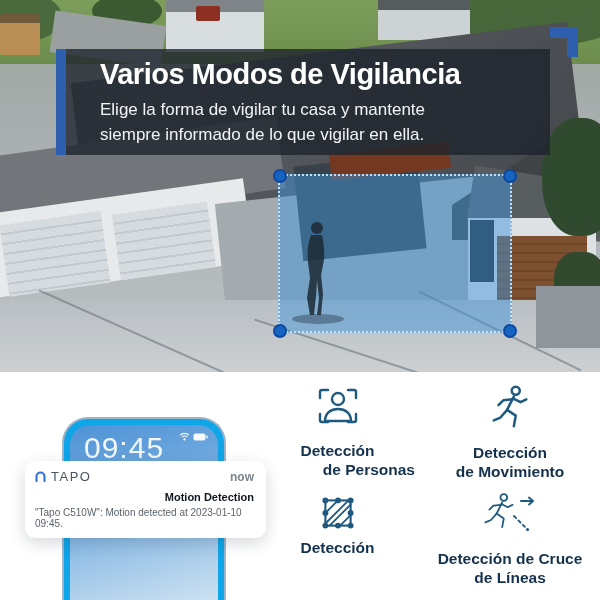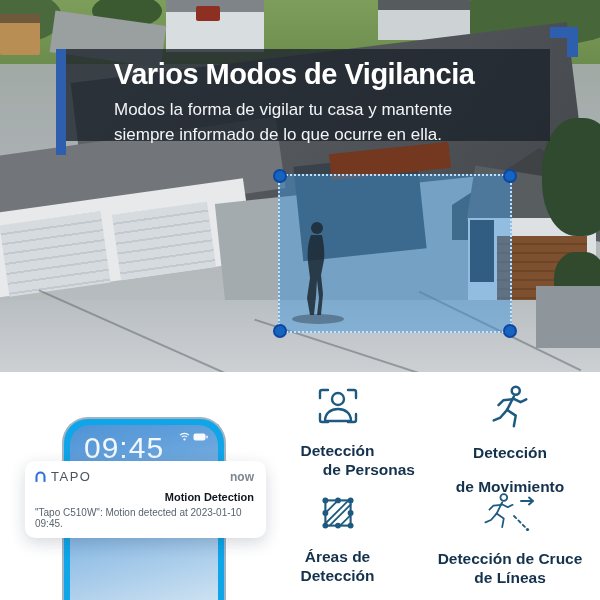--- a/index.html
+++ b/index.html
@@ -53,22 +53,22 @@
   .corner-dot{position:absolute;width:10px;height:10px;border-radius:50%;
               background:#1565c0;border:2px solid #0d47a1;box-sizing:content-box;}
   .dot-tl{left:-7px;top:-7px;} .dot-tr{right:-7px;top:-7px;}
   .dot-bl{left:-7px;bottom:-7px;} .dot-br{right:-7px;bottom:-7px;}
   .person-sil{position:absolute;left:20px;top:44px;}
   .person-shadow{position:absolute;left:12px;top:138px;width:52px;height:10px;border-radius:50%;
                  background:rgba(20,30,40,0.35);}
 
   
   .banner-bar{position:absolute;left:56px;top:49px;width:10px;height:106px;z-index:3;}
-  .banner-overlay{position:absolute;left:66px;top:49px;width:484px;height:92px;z-index:3;
-                  background:rgba(28,35,44,0.78);color:#ffffff;padding:9px 0 0 48px;box-sizing:border-box;}
+  .banner-overlay{position:absolute;left:66px;top:49px;width:484px;height:106px;z-index:3;
+                  background:rgba(28,35,44,0.78);color:#ffffff;padding:9px 0 0 34px;box-sizing:border-box;}
   .banner-title{font-size:29px;font-weight:bold;letter-spacing:-0.5px;margin:0 0 6px 0;}
   .banner-sub{font-size:17px;line-height:25px;color:#f2f4f6;}
   .corner-bracket{position:absolute;left:550px;top:27px;z-index:3;}
 
   
   .bottom{position:absolute;left:0;top:372px;width:600px;height:228px;background:#ffffff;z-index:4;}
 
   
   .phone{position:absolute;left:62px;top:21px;width:164px;height:260px;
          background:#0ea5e9;border:2px solid #9fb3c4;border-bottom:none;
@@ -145,22 +145,22 @@
     <div class="person-shadow"></div>
     <svg class="person-sil" width="36" height="100" viewBox="0 0 36 100">
       <circle cx="17" cy="8" r="6" fill="#1c2832" opacity="0.85"></circle>
       <path d="M11 15 C8 22 7 32 8 42 L10 58 L7 78 L10 95 h4 L16 76 L17 60 L19 78 L17 95 h4 L23 74 L21 55 L24 40 C25 30 23 20 22 15 Z" fill="#1c2832" opacity="0.85"></path>
     </svg>
   </div>
 
   <div class="banner-bar" style="background:#2e5fae;"></div>
   <div class="banner-overlay">
     <div class="banner-title">Varios Modos de Vigilancia</div>
-    <div class="banner-sub">Modos la forma de vigilar tu casa y mantente</div>
-    <div class="banner-sub">siempre informado de lo que ocurre en ella.</div>
+    <div class="banner-sub">Elige la forma de vigilar tu casa y mantente</div>
+    <div class="banner-sub">siempre informado de lo que vigilar en ella.</div>
   </div>
   <svg class="corner-bracket" width="28" height="30" viewBox="0 0 28 30">
     <path d="M0 0 H28 V30 H17 V11 H0 Z" fill="#2e5fae"></path>
   </svg>
 
   <div class="bottom">
 
     <div class="phone">
       <div class="side-btn btn1"></div>
       <div class="side-btn btn2"></div>
@@ -208,39 +208,38 @@
     <div class="feature f2">
       <svg class="icon-svg" width="40" height="46" viewBox="0 0 40 48" fill="none" stroke="#1e5a80" stroke-width="2.6" stroke-linecap="round" stroke-linejoin="round">
         <circle cx="26" cy="7" r="4.2"></circle>
         <path d="M24 13 L17 27"></path>
         <path d="M23 15 L31 19 L37 16"></path>
         <path d="M23 16 L13 17 L8 22"></path>
         <path d="M17 27 L26 33 L24 44"></path>
         <path d="M17 27 L10 35 L3 38"></path>
       </svg>
       <div class="lbl">Detección</div>
-      <div class="lbl" style="margin-top:15px;">de Movimiento</div>
+      <div class="lbl" style="margin-top:0;">de Movimiento</div>
     </div>
 
     <div class="feature f3">
       <svg class="icon-svg" width="42" height="42" viewBox="0 0 40 40" fill="none" stroke="#1e5a80" stroke-width="2" stroke-linecap="round">
         <rect x="8" y="8" width="24" height="24"></rect>
         <path d="M8 20 L20 8 M8 30 L30 8 M12 32 L32 12 M22 32 L32 22" stroke-width="1.7"></path>
         <g fill="#1e5a80" stroke="none">
           <circle cx="8" cy="8" r="2.8"></circle>
             <circle cx="20" cy="8" r="2.8"></circle>
             <circle cx="32" cy="8" r="2.8"></circle>
           <circle cx="8" cy="20" r="2.8"></circle>
             <circle cx="32" cy="20" r="2.8"></circle>
           <circle cx="8" cy="32" r="2.8"></circle>
             <circle cx="20" cy="32" r="2.8"></circle>
             <circle cx="32" cy="32" r="2.8"></circle>
         </g>
       </svg>
-      <div class="lbl">Áreas de</div>
       <div class="lbl" style="margin-top:0;">Detección</div>
     </div>
 
     <div class="feature f4">
       <svg class="icon-svg" width="54" height="44" viewBox="0 0 54 44" fill="none" stroke="#1e5a80" stroke-width="2.2" stroke-linecap="round" stroke-linejoin="round">
         <g transform="scale(0.8)">
           <circle cx="26" cy="7" r="4.2"></circle>
           <path d="M24 13 L17 27"></path>
           <path d="M23 15 L31 19 L37 16"></path>
           <path d="M23 16 L13 17 L8 22"></path>

